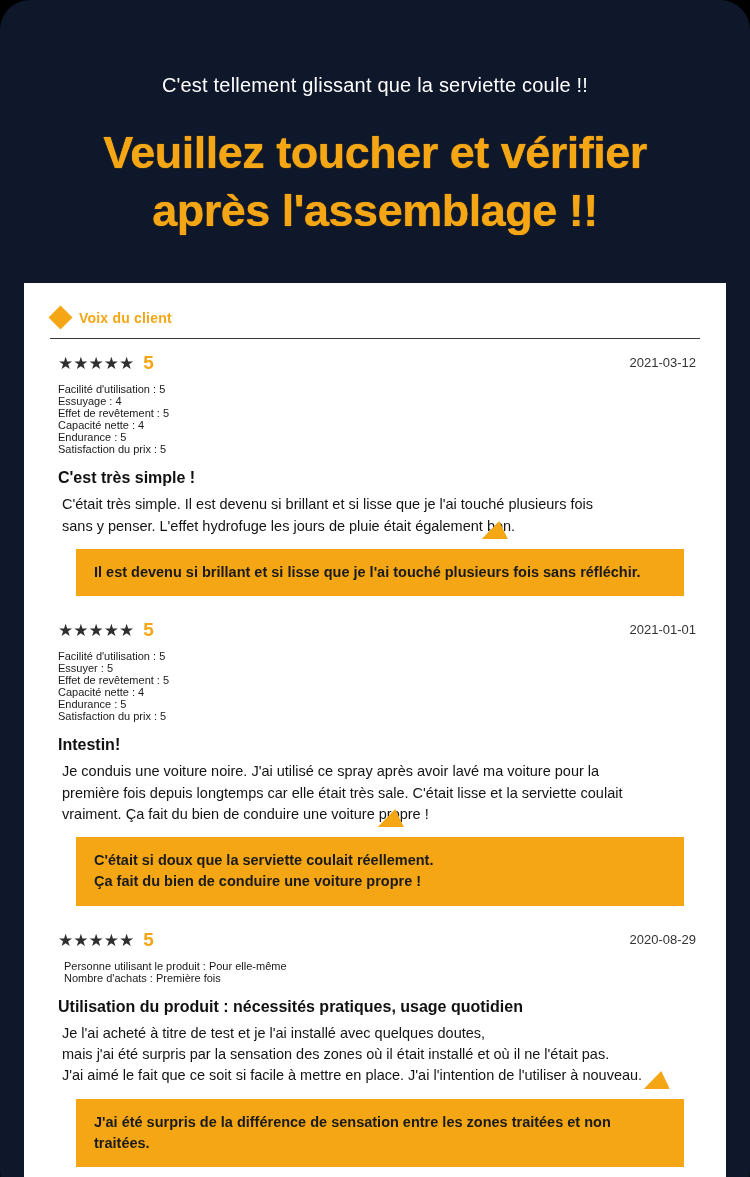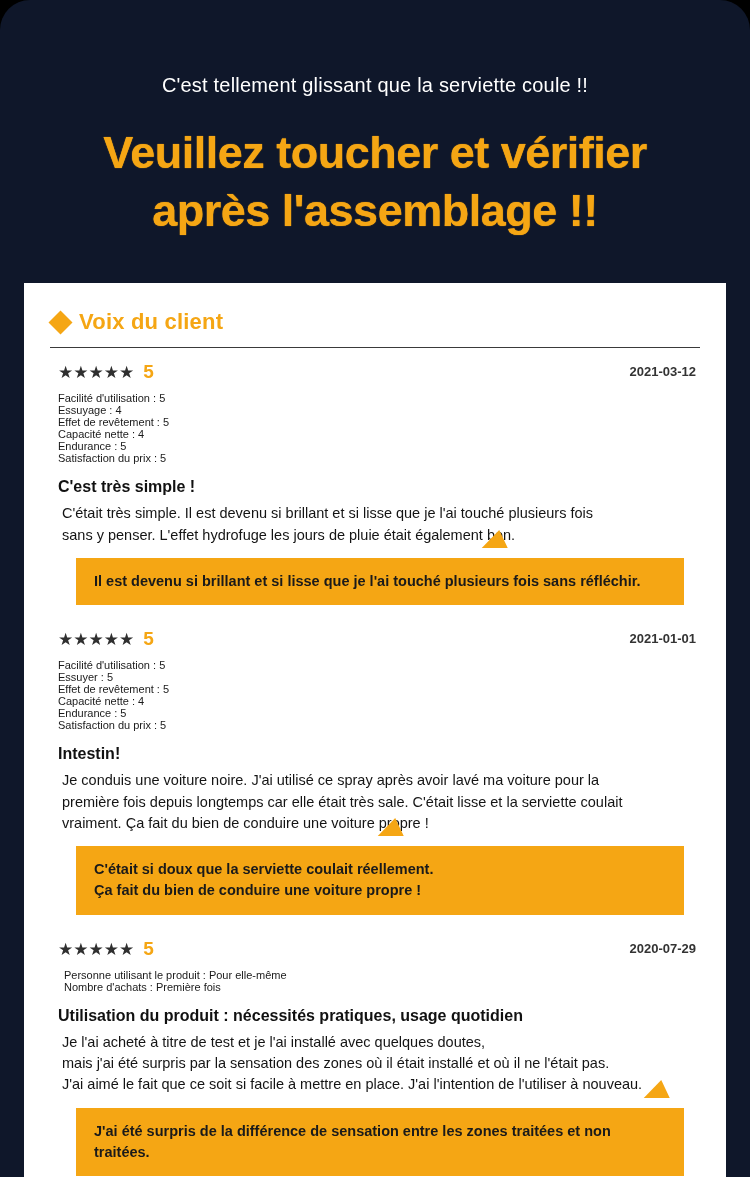--- a/index.html
+++ b/index.html
@@ -60,21 +60,21 @@
   }
   .diamond {
     width: 17px; height: 17px;
     background: #f5a614;
     transform: rotate(45deg);
     flex: 0 0 auto;
     margin-left: 2px;
   }
   .card-title {
     color: #f5a614;
-    font-size: 22px;
+    font-size: 14px;
     font-weight: 700;
     letter-spacing: 0.2px;
   }
 
   
   .review { padding-top: 14px; }
   .review + .review { padding-top: 24px; }
 
   .review-top {
     display: flex;
@@ -91,21 +91,20 @@
   }
   .score {
     color: #f5a614;
     font-weight: 700;
     font-size: 19px;
     line-height: 1;
   }
   .date {
     color: #333;
     font-size: 13px;
-    font-weight: bold;
   }
 
   .metrics {
     display: flex;
     flex-wrap: wrap;
     gap: 0 22px;
     padding: 11px 8px 0 8px;
     font-size: 11px;
     color: #1a1a1a;
     flex-direction: column;
@@ -226,21 +225,21 @@
 Ça fait du bien de conduire une voiture propre !</div>
       </div>
     </div>
 
     <div class="review">
       <div class="review-top">
         <div class="stars-wrap">
           <span class="stars">★★★★★</span>
           <span class="score">5</span>
         </div>
-        <span class="date">2020-07-29</span>
+        <span class="date">2020-08-29</span>
       </div>
       <div class="metrics spaced">
         <span>Personne utilisant le produit : Pour elle-même</span>
         <span>Nombre d'achats : Première fois</span>
       </div>
       <div class="review-heading">Utilisation du produit : nécessités pratiques, usage quotidien</div>
       <div class="review-body">Je l'ai acheté à titre de test et je l'ai installé avec quelques doutes,
 mais j'ai été surpris par la sensation des zones où il était installé et où il ne l'était pas.
 J'ai aimé le fait que ce soit si facile à mettre en place. J'ai l'intention de l'utiliser à nouveau.</div>
       <div class="callout-wrap">

